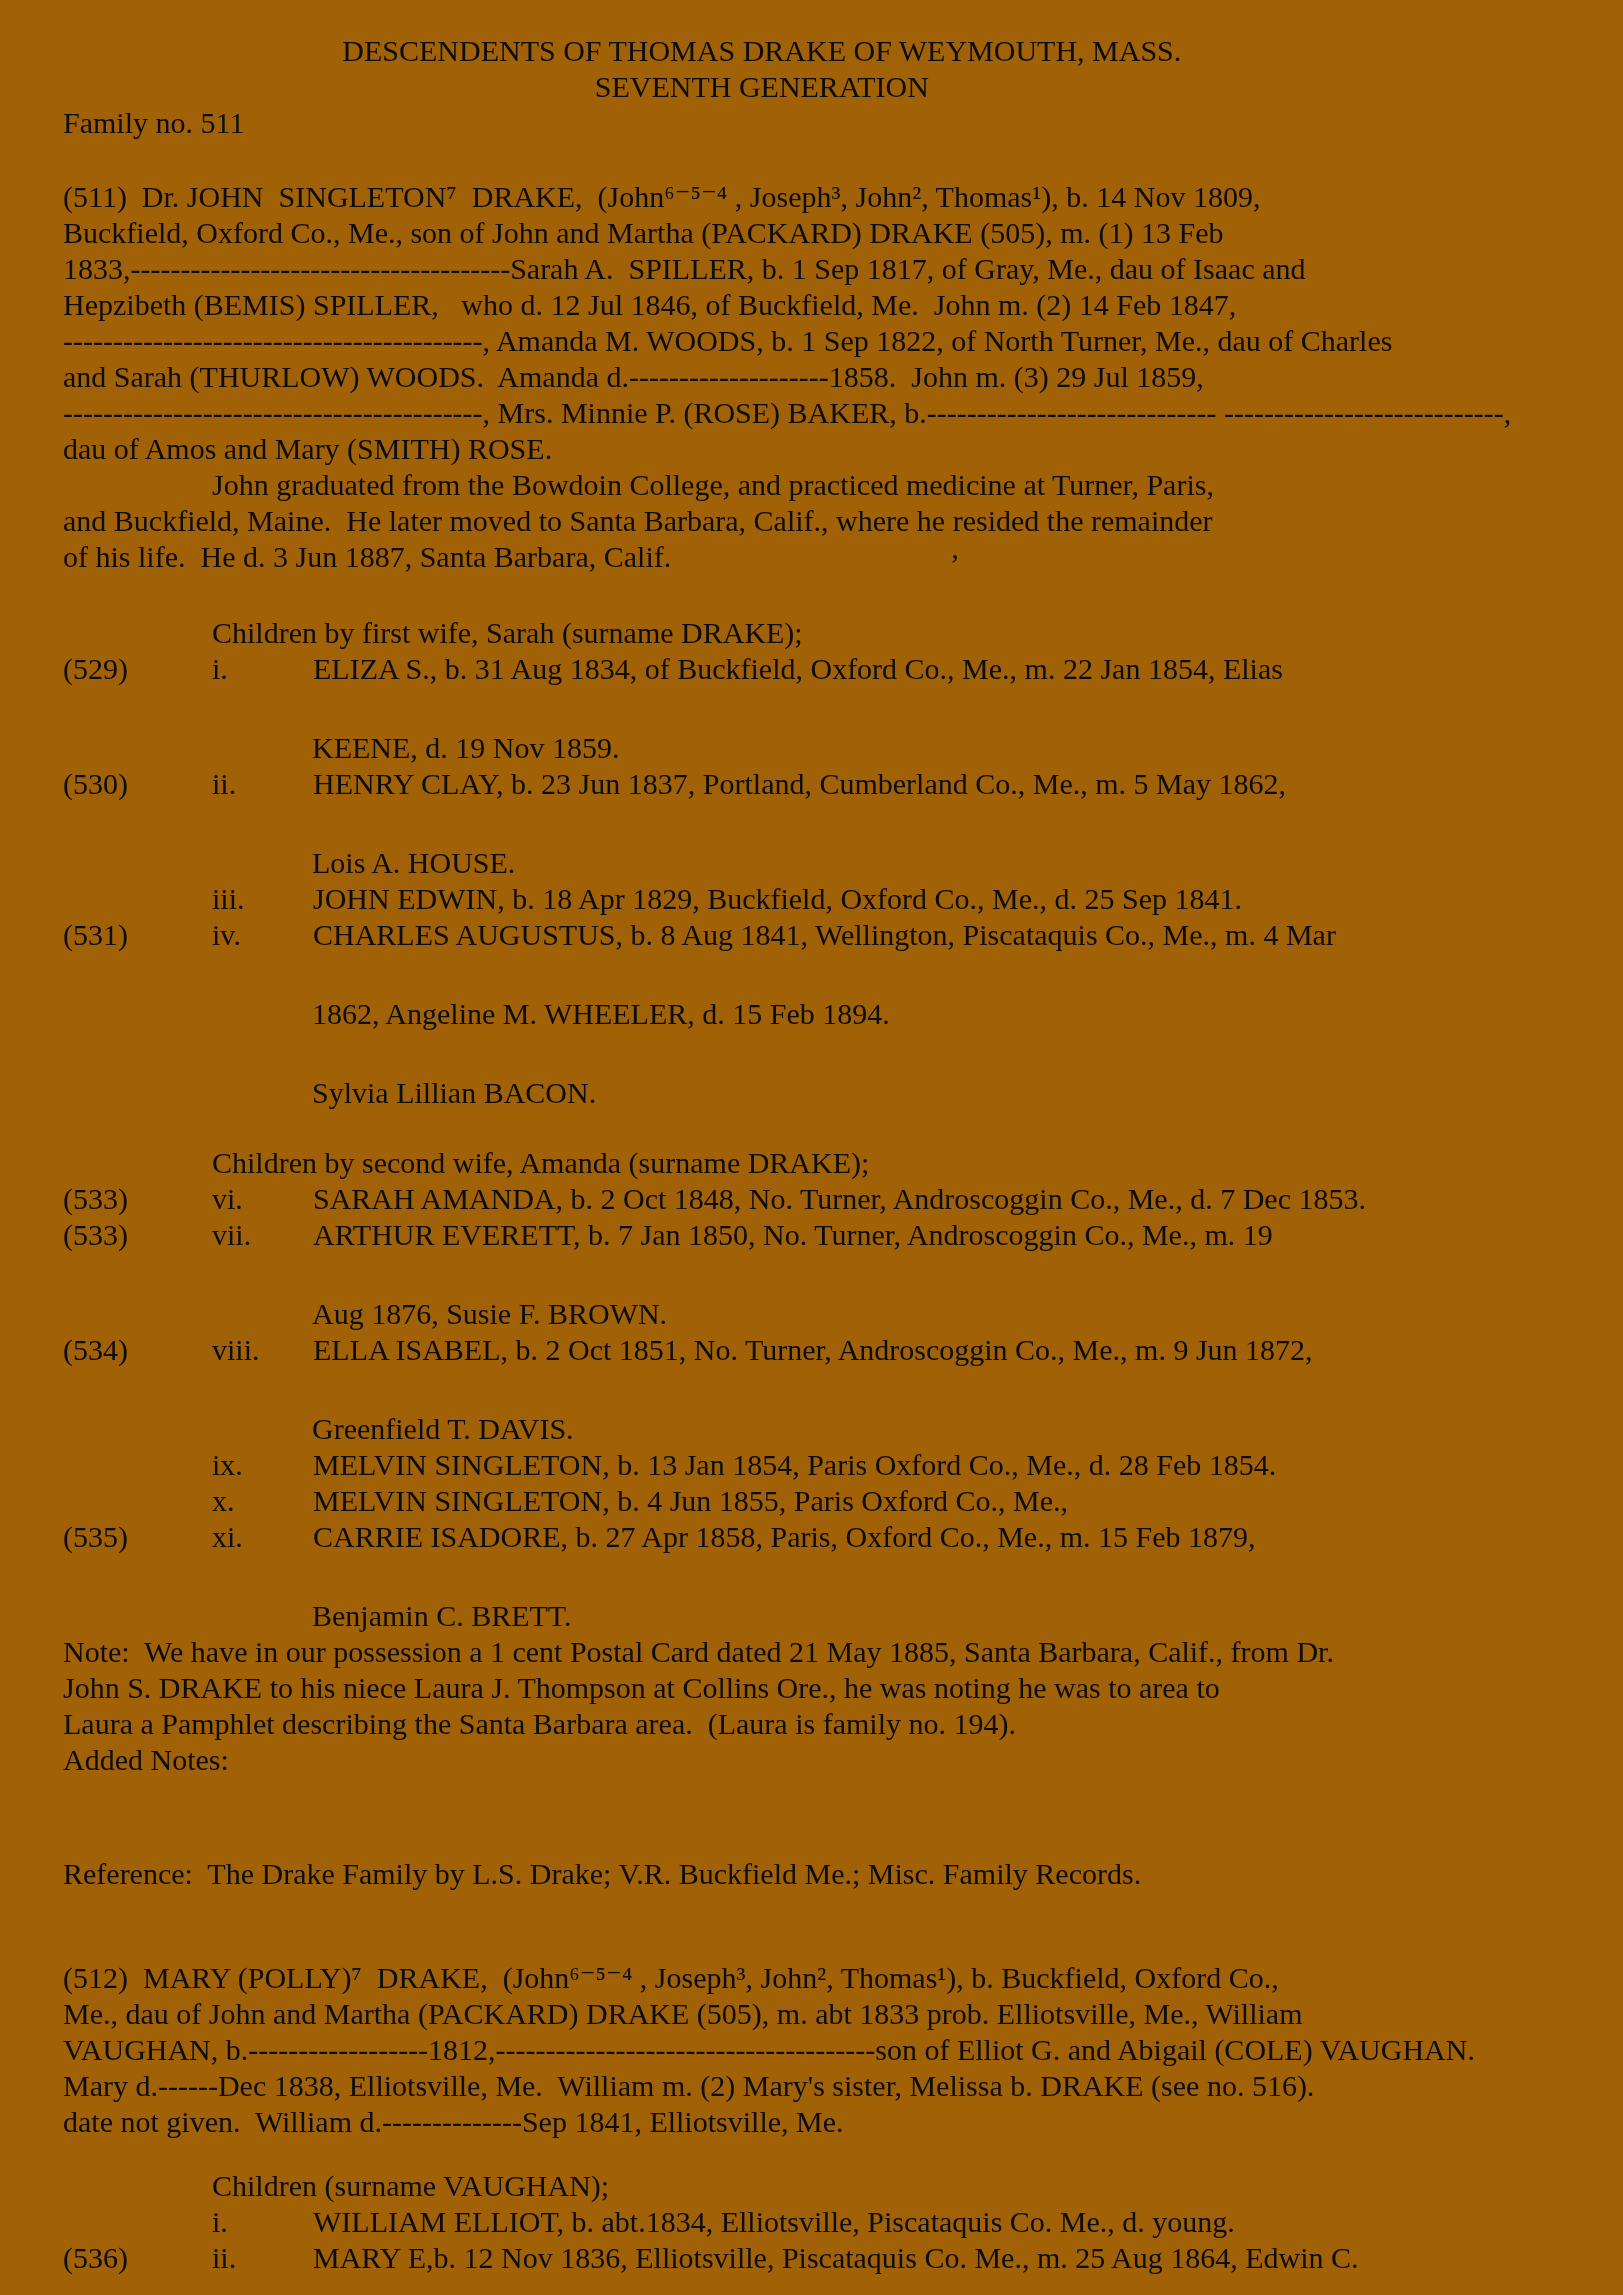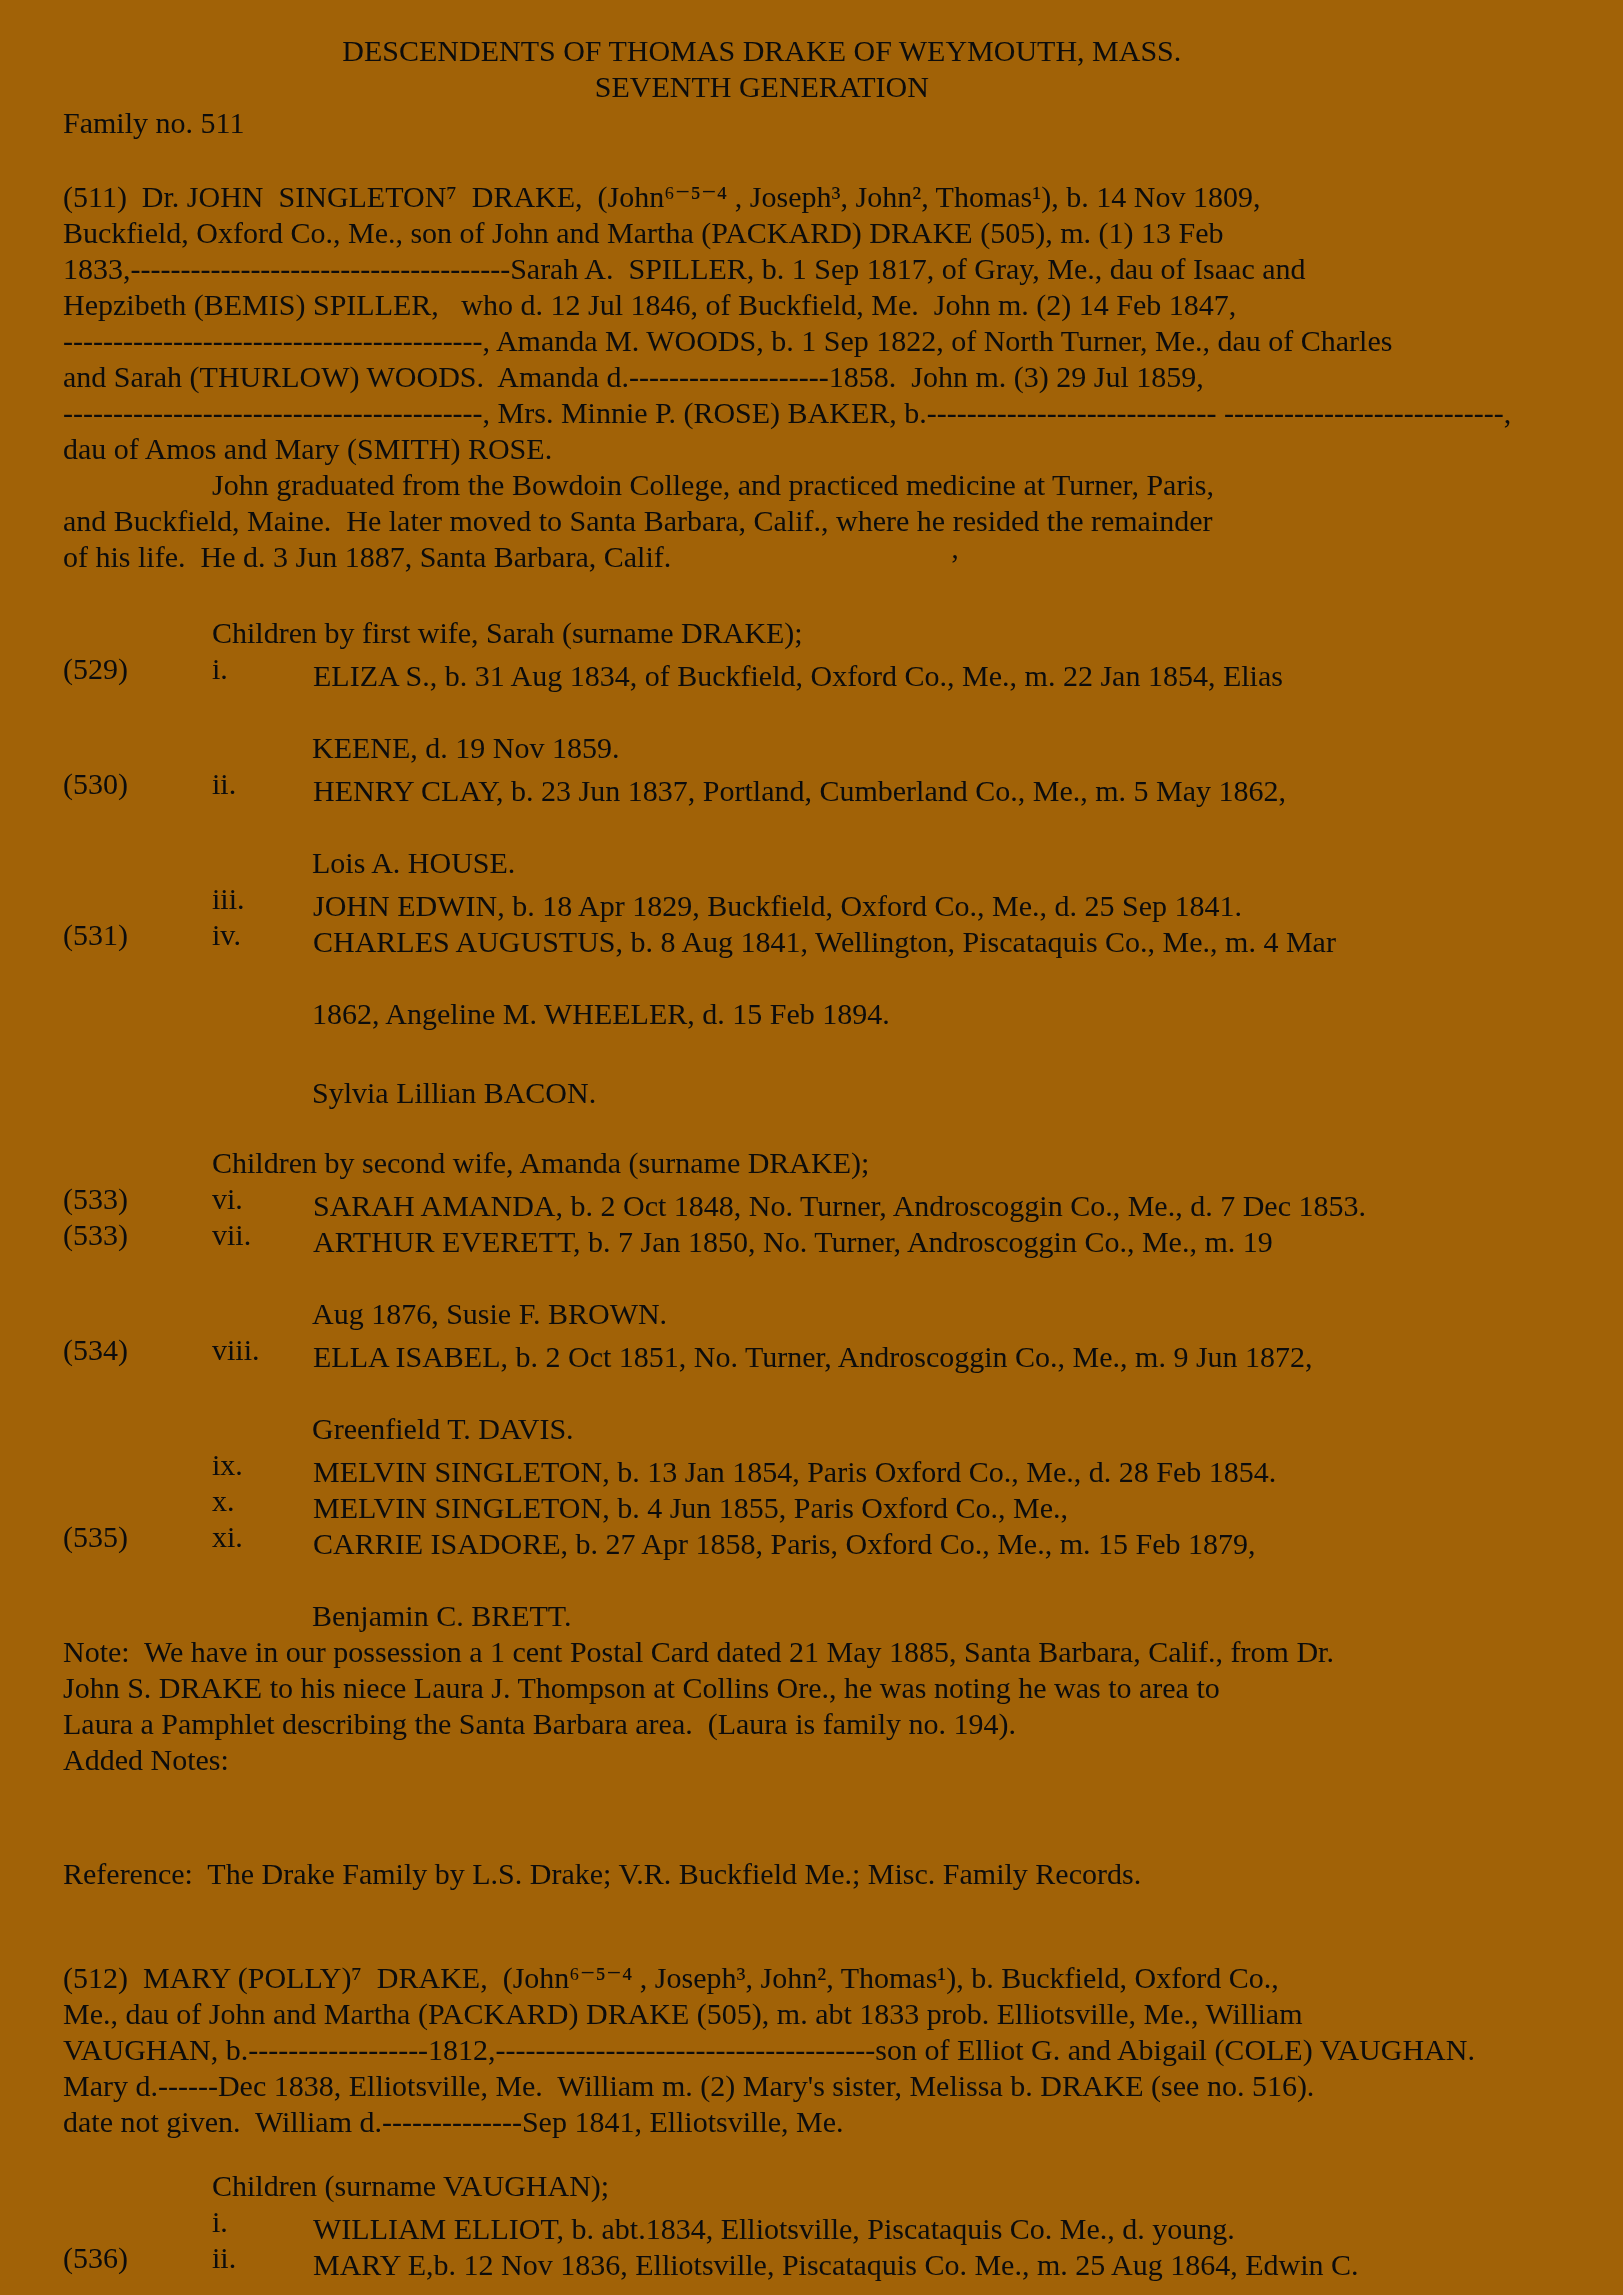--- a/index.html
+++ b/index.html
@@ -24,21 +24,21 @@
   .mt-ch2 { margin-top:34px; }
   .mt-ref1 { margin-top:78px; }
   .mt-m1 { margin-top:68px; }
   .mt-ch3 { margin-top:28px; }
   .mt-ref2 { margin-top:68px; }
   .mt-pg { margin-top:8.6px; }
   .ind { padding-left:149px; }
   .crow { display:flex; height:36px; white-space:pre; }
   .cnum { width:149px; flex:0 0 auto; }
   .croman { width:101px; flex:0 0 auto; }
-  .ctext { flex:1 1 auto;margin-top:7px; }
+  .ctext { flex:1 1 auto; }
   .ccont { padding-left:249px;margin-top:43px; }
   .pagenum { text-align:right; padding-right:86px; }
   .stray { position:absolute; left:950px; top:547px; font-size:29px; }
 </style>
 </head>
 <body>
 
 <div class="page">
   <div class="content">
 

